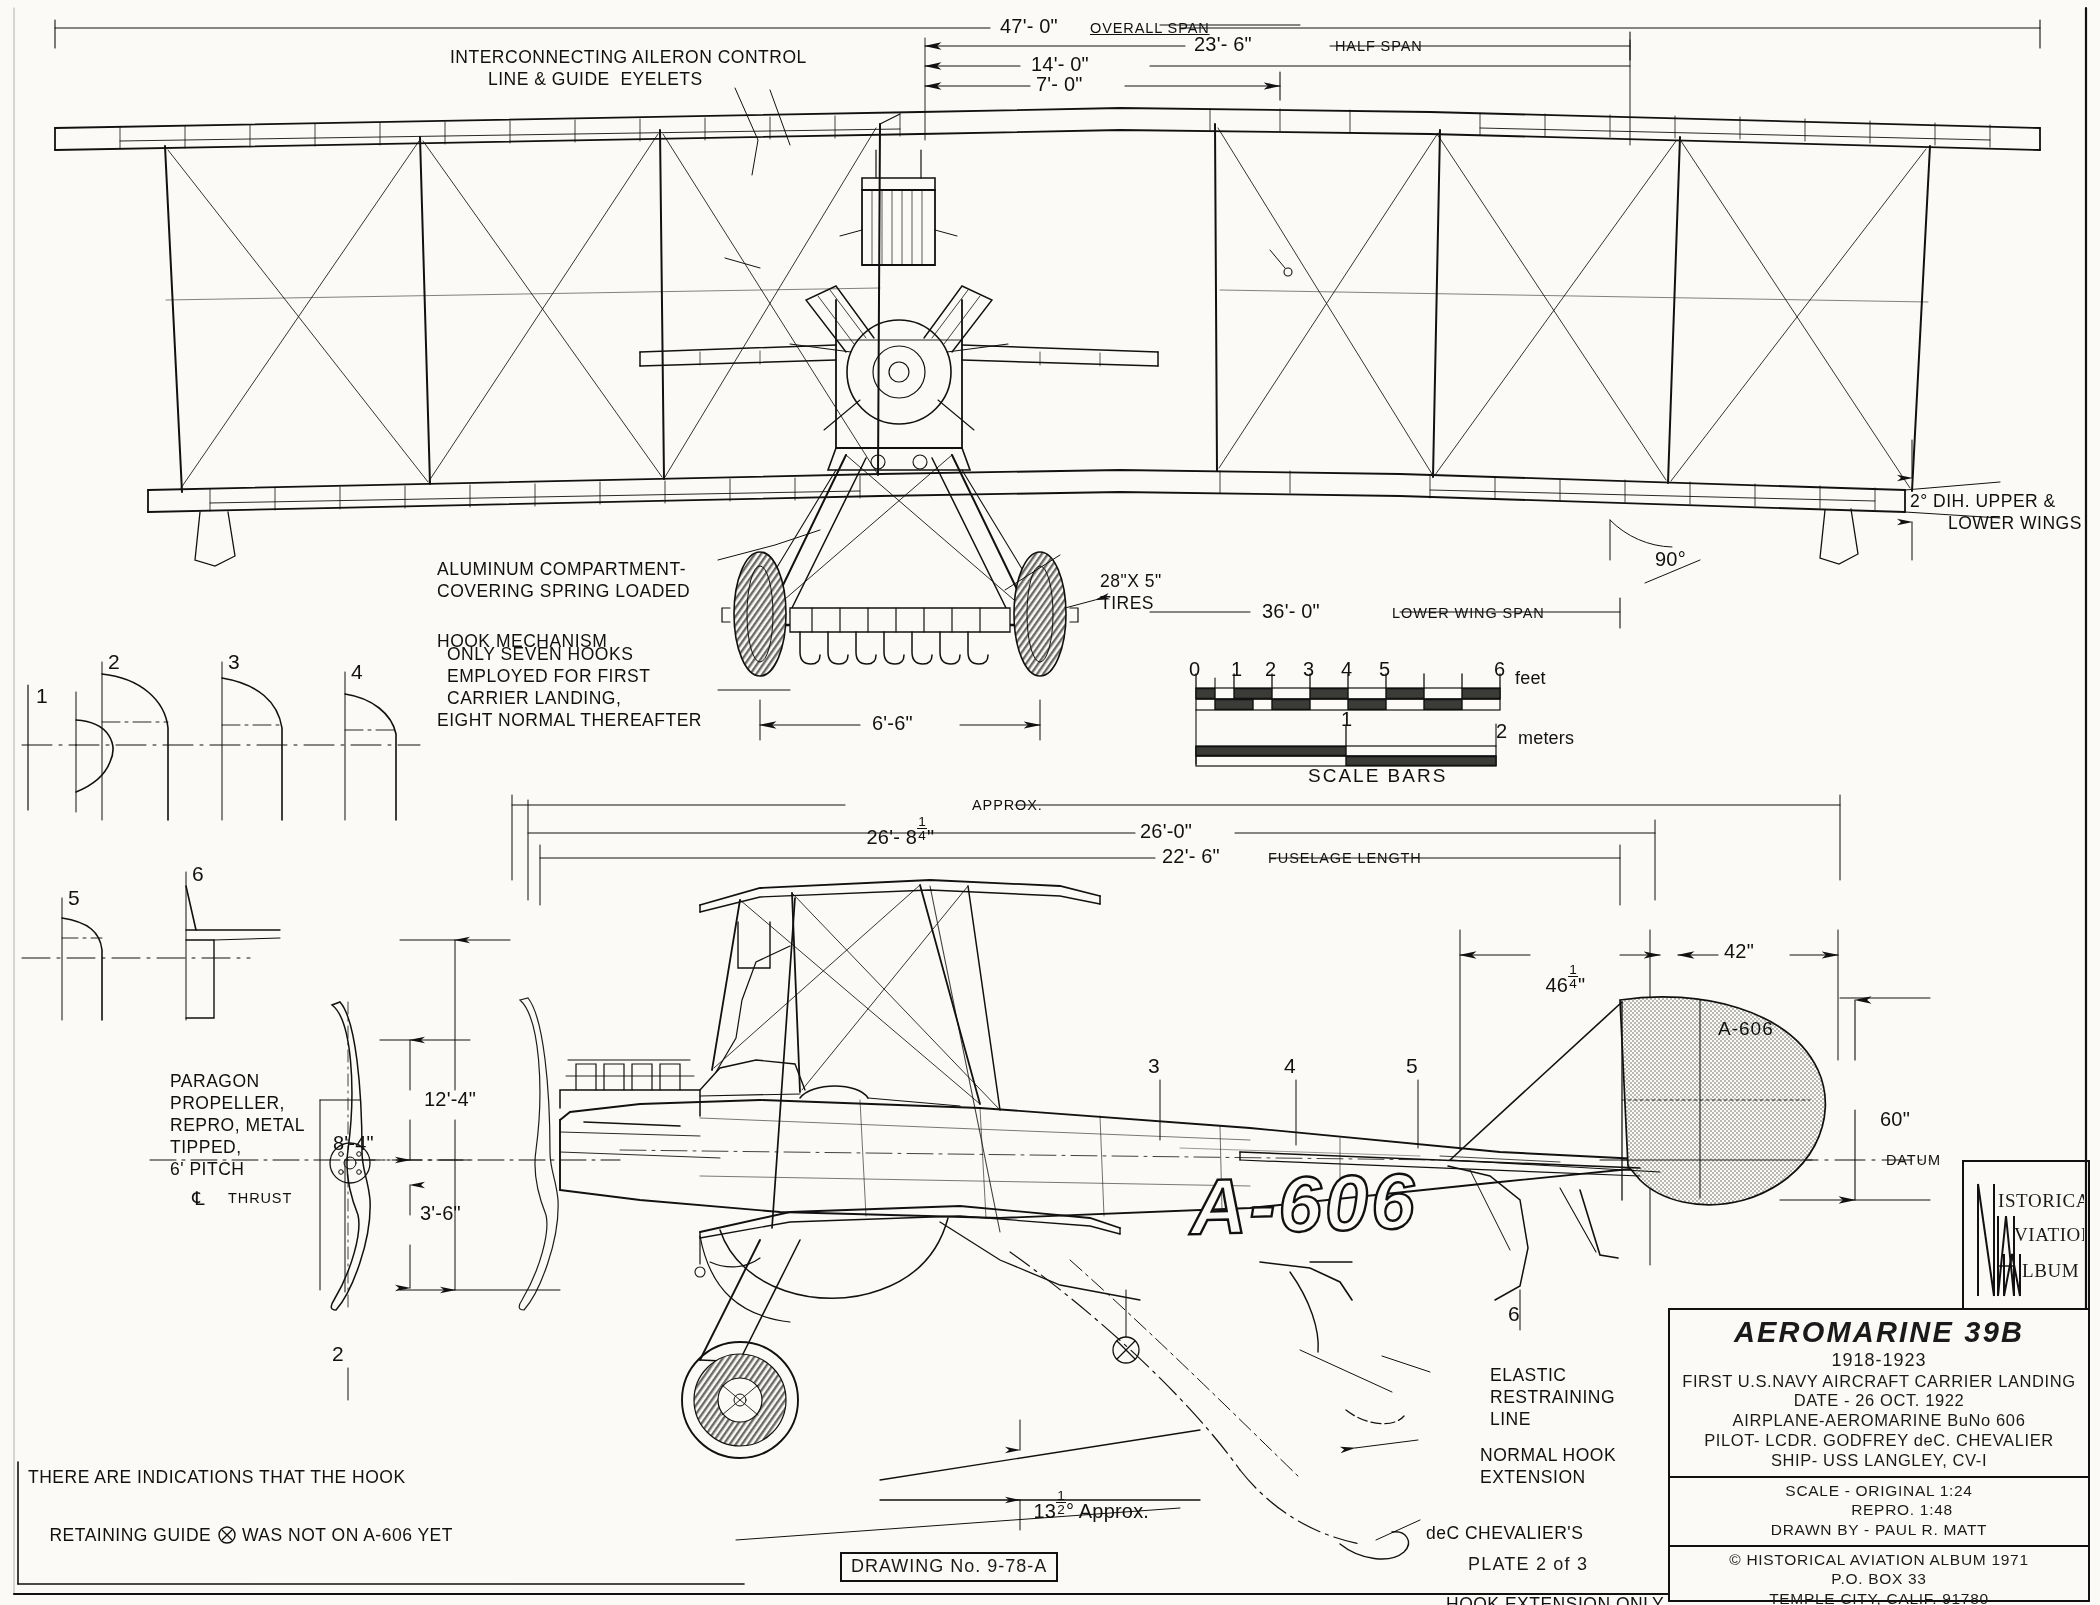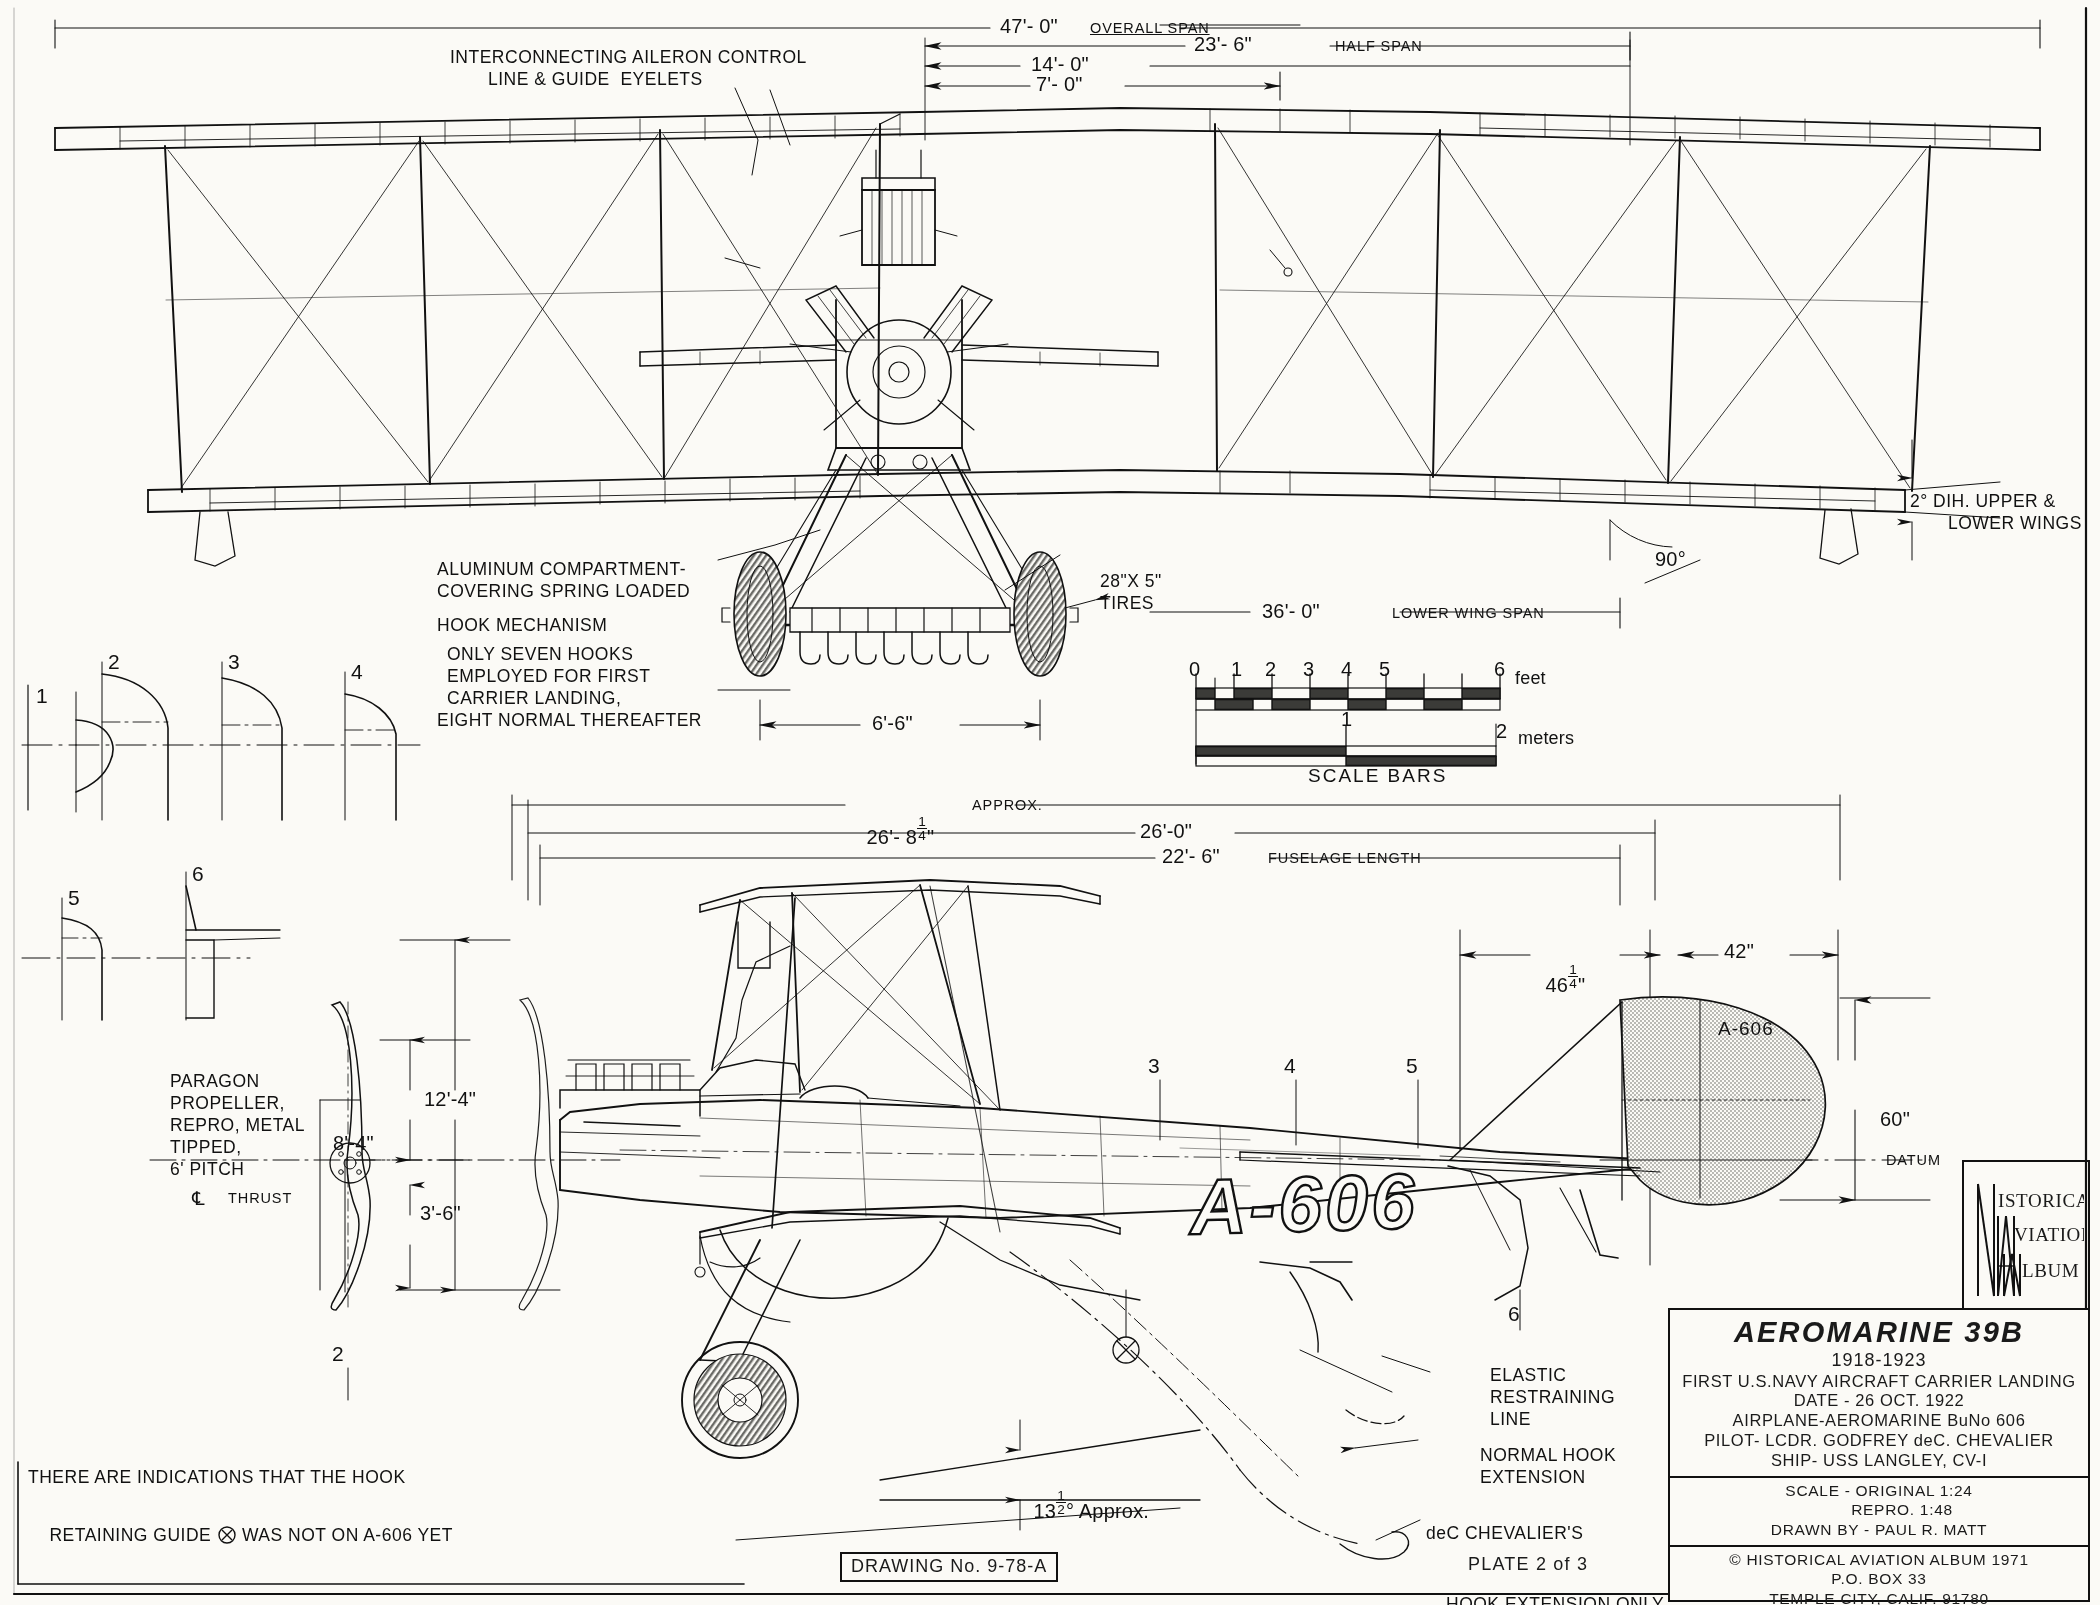--- a/index.html
+++ b/index.html
@@ -595,21 +595,21 @@
 <div class="lbl dim" style="left:1194px;top:33px;">23'- 6"</div>
 <div class="lbl dimsm" style="left:1335px;top:38px;">HALF SPAN</div>
 <div class="lbl dim" style="left:1031px;top:53px;">14'- 0"</div>
 <div class="lbl dim" style="left:1036px;top:73px;">7'- 0"</div>
 
 <div class="lbl note" style="left:450px;top:48px;">INTERCONNECTING AILERON CONTROL</div>
 <div class="lbl note" style="left:488px;top:70px;">LINE &amp; GUIDE  EYELETS</div>
 
 <div class="lbl note" style="left:437px;top:560px;">ALUMINUM COMPARTMENT-</div>
 <div class="lbl note" style="left:437px;top:582px;">COVERING SPRING LOADED</div>
-<div class="lbl note" style="left:437px;top:616px;">HOOK MECHANISM</div>
+<div class="lbl note" style="left:437px;top:632px;">HOOK MECHANISM</div>
 
 <div class="lbl note" style="left:447px;top:645px;">ONLY SEVEN HOOKS</div>
 <div class="lbl note" style="left:447px;top:667px;text-align:right;">EMPLOYED FOR FIRST</div>
 <div class="lbl note" style="left:447px;top:689px;">CARRIER LANDING,</div>
 <div class="lbl note" style="left:437px;top:711px;">EIGHT NORMAL THEREAFTER</div>
 
 <div class="lbl note" style="left:1100px;top:572px;">28"X 5"</div>
 <div class="lbl note" style="left:1100px;top:594px;">TIRES</div>
 
 <div class="lbl dim" style="left:1262px;top:600px;">36'- 0"</div>

